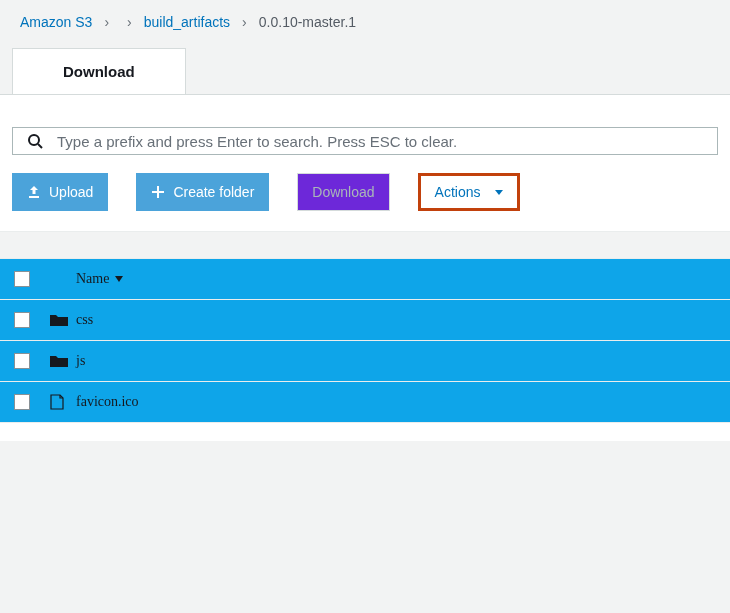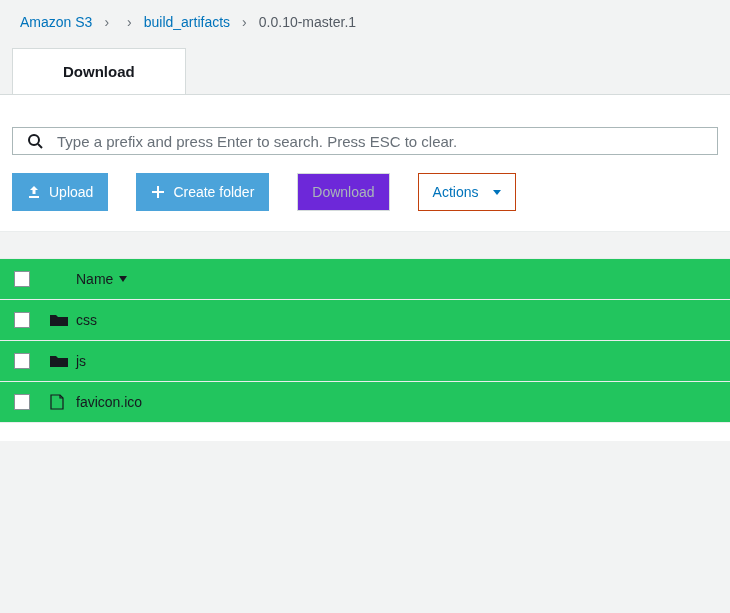--- a/index.html
+++ b/index.html
@@ -64,26 +64,26 @@
   }
   .btn {
     display: inline-flex; align-items: center;
     height: 38px; padding: 0 14px;
     font-size: 14px; cursor: pointer;
     border: 1px solid transparent; gap: 8px;
     font-family: inherit;
   }
   .btn-primary { background: #4ba3da; color: #fff; border-color: #4ba3da; }
   .btn-disabled { background: #6d28d9; color: #aab7b8; border: 1px solid #d5dbdb; cursor: default; }
-  .btn-outline { background: #fff; color: #0073bb; border: 1px solid #c2410c; }
+  .btn-outline { background: #fff; color: #0073bb; border: 3px solid #c2410c; }
   .btn svg { display: block; }
 
   .gray-strip { height: 28px; background: #f2f3f3; border-top: 1px solid #eaeded; border-bottom: 1px solid #eaeded; }
 
-  .list { background: #22c55e; }
+  .list { background: #0ea5e9; font-family: Liberation Serif, serif; }
   .list-header, .list-row {
     display: flex; align-items: center;
     padding: 12px 14px;
     border-bottom: 1px solid #eaeded;
   }
   .list-header { font-size: 14px; color: #16191f; }
   .col-check { width: 36px; display:flex; align-items:center; }
   .col-icon { width: 26px; display:flex; align-items:center; }
   .col-name { flex: 1; display:flex; align-items:center; }
   .checkbox {

